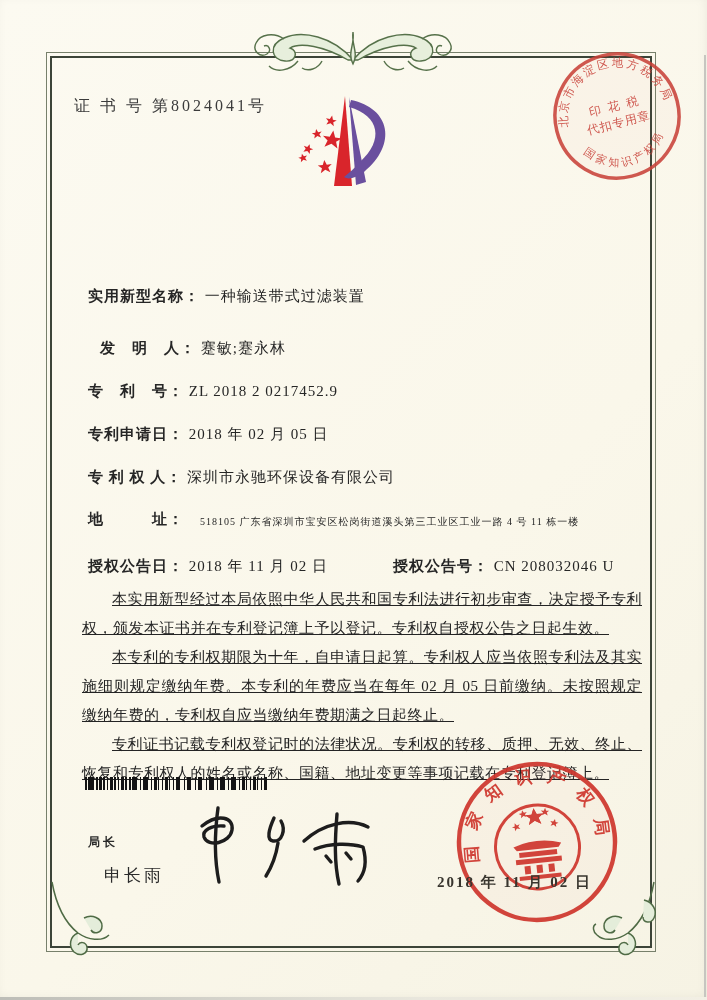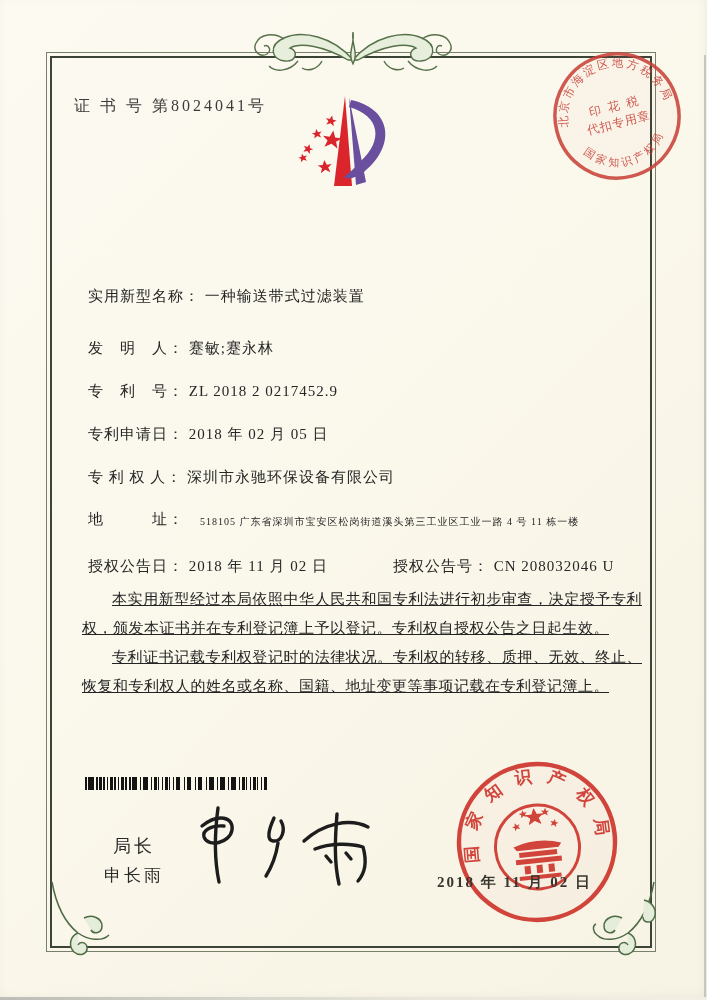--- a/index.html
+++ b/index.html
@@ -16,33 +16,33 @@
   .frame-inner{position:absolute;left:3px;top:3px;right:3px;bottom:3px;border:2px solid #3c4438;}
   
   .cert-no{position:absolute;left:74px;top:96px;font-size:16px;letter-spacing:3px;color:#3b3b3b;}
   .logo{position:absolute;left:292px;top:92px;}
   .stamp-top{position:absolute;left:549px;top:48px;opacity:.88;}
   .title{position:absolute;left:0;top:201px;width:707px;text-align:center;
     font-size:40px;font-weight:bold;letter-spacing:9px;color:#1e1e1e;}
   
   .fields{position:absolute;left:0;top:0;width:707px;font-size:15px;letter-spacing:1px;color:#262626;}
   .frow{position:absolute;left:88px;white-space:nowrap;}
-  .flabel{display:inline-block;}
+  .flabel{display:inline-block;font-weight:bold;}
   .addr-value{position:absolute;left:200px;top:510px;width:450px;white-space:normal;line-height:24px;font-size:10px;letter-spacing:1px;}
   .grant-no-label{position:absolute;left:393px;top:557px;font-size:15px;letter-spacing:1px;white-space:nowrap;}
   
   .body-text{position:absolute;left:82px;top:585px;width:560px;font-size:15px;line-height:29px;
     text-align:justify;color:#242424;letter-spacing:.5px;}
   .body-text p{margin:0;text-indent:2em;text-decoration:underline;}
   
   .barcode{position:absolute;left:85px;top:777px;width:182px;height:13px;
     background:repeating-linear-gradient(90deg,#141414 0px,#141414 1.5px,transparent 1.5px,transparent 3px,
       #141414 3px,#141414 6.5px,transparent 6.5px,transparent 7.5px,#141414 7.5px,#141414 8.5px,transparent 8.5px,transparent 11px);}
   
-  .director-title{position:absolute;left:113px;top:834px;font-size:18px;letter-spacing:3px;color:#2b2b2b;}
+  .director-title{position:absolute;left:88px;top:834px;font-size:12px;letter-spacing:3px;color:#2b2b2b;font-weight:bold;}
   .director-name{position:absolute;left:104px;top:864px;font-size:17px;letter-spacing:3px;color:#2b2b2b;}
   .signature{position:absolute;left:188px;top:796px;}
   
   .seal{position:absolute;left:450px;top:755px;opacity:.93;}
   .seal-date{position:absolute;left:437px;top:873px;font-size:15px;letter-spacing:2px;color:#38352e;font-weight:bold;}
   .footer{position:absolute;left:0;top:931px;width:707px;text-align:center;font-size:13.5px;letter-spacing:2px;color:#333;}
   .ornament{position:absolute;}
 </style>
 </head>
 <body>
@@ -123,21 +123,21 @@
       <text x="68" y="79" text-anchor="middle" font-size="12" fill="#c9423a" letter-spacing="1" font-family="'Liberation Serif',serif">代扣专用章</text>
     </g>
   </svg>
 
 
   <div class="fields">
     <div class="frow" style="top:287px;">
       <span class="flabel">实用新型名称：</span>
       <span>一种输送带式过滤装置</span>
     </div>
-    <div class="frow" style="top:339px;">
+    <div class="frow" style="top:339px;margin-left:12px;">
       <span class="flabel">发　明　人：</span>
       <span>蹇敏;蹇永林</span>
     </div>
     <div class="frow" style="top:382px;">
       <span class="flabel">专　利　号：</span>
       <span>ZL 2018 2 0217452.9</span>
     </div>
     <div class="frow" style="top:425px;">
       <span class="flabel">专利申请日：</span>
       <span>2018 年 02 月 05 日</span>
@@ -155,20 +155,21 @@
       <span>2018 年 11 月 02 日</span>
     </div>
     <div class="grant-no-label">
       <span class="flabel">授权公告号：</span>
       <span>CN 208032046 U</span>
     </div>
   </div>
 
   <div class="body-text">
     <p>本实用新型经过本局依照中华人民共和国专利法进行初步审查，决定授予专利权，颁发本证书并在专利登记簿上予以登记。专利权自授权公告之日起生效。</p>
+    <p>本专利的专利权期限为十年，自申请日起算。专利权人应当依照专利法及其实施细则规定缴纳年费。本专利的年费应当在每年 02 月 05 日前缴纳。未按照规定缴纳年费的，专利权自应当缴纳年费期满之日起终止。</p>
     <p>专利证书记载专利权登记时的法律状况。专利权的转移、质押、无效、终止、恢复和专利权人的姓名或名称、国籍、地址变更等事项记载在专利登记簿上。</p>
   </div>
 
   <div class="barcode"></div>
 
   <div class="director-title">局长</div>
   <div class="director-name">申长雨</div>
   <svg class="signature" width="195" height="100" viewBox="0 0 195 100">
     <g stroke="#1d1d1d" stroke-width="3.4" fill="none" stroke-linecap="round" stroke-linejoin="round">
       <path d="M30,12 C27,34 26,62 31,86"></path>

